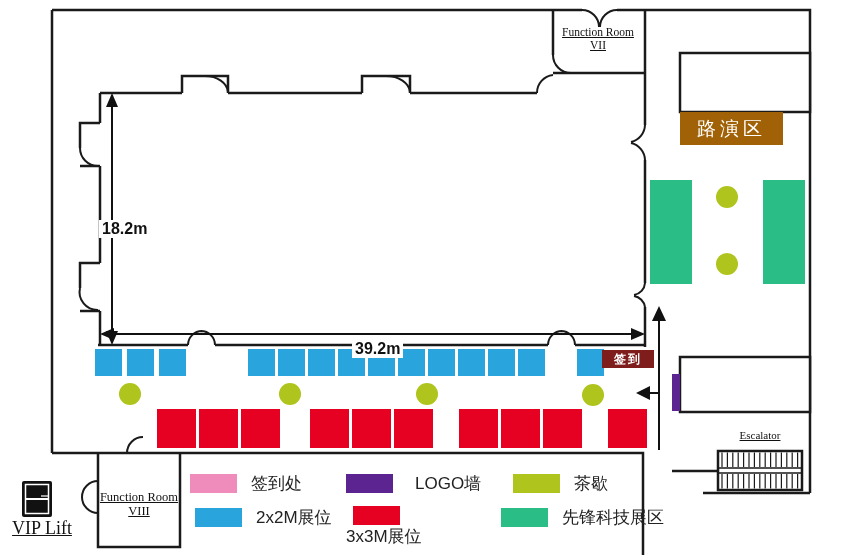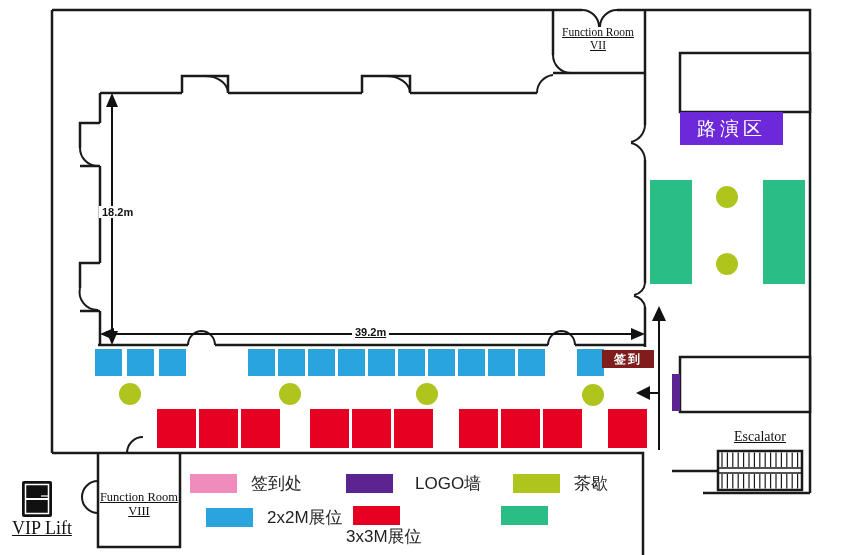--- a/index.html
+++ b/index.html
@@ -2,27 +2,27 @@
 <html><head>
 <meta charset="utf-8">
 <style>
   html,body{margin:0;padding:0;background:#fff;}
   #stage{position:relative;width:861px;height:555px;background:#ffffff;overflow:hidden;
          font-family:"Liberation Sans", sans-serif;}
   svg{position:absolute;left:0;top:0;}
   .ovl{position:absolute;color:#111;}
   .hall-title{left:240px;top:190px;width:270px;text-align:center;
               font-size:34px;letter-spacing:3px;font-weight:500;}
-  .dim{font-weight:bold;font-size:11px;background:#fff;padding:0 3px;}
+  .dim{font-weight:bold;font-size:16px;background:#fff;padding:0 3px;margin-top:14px;}
   .dim-h{left:99px;top:206px;}
-  .dim-w{left:352px;top:326px;text-decoration:underline;}
+  .dim-w{left:352px;top:326px;}
   .serif{font-family:"Liberation Serif", serif;text-align:center;line-height:1.15;text-decoration:underline;}
   .fr7{left:551px;top:26px;width:94px;font-size:11.5px;}
   .fr8{left:96px;top:490px;width:86px;font-size:12.5px;}
-  .esc-label{left:710px;top:429px;width:100px;font-size:14px;}
+  .esc-label{left:710px;top:429px;width:100px;font-size:11px;}
   .vip-label{left:4px;top:518px;width:76px;font-size:18px;}
   .tagbox{display:flex;align-items:center;justify-content:center;color:#fff;}
   .roadshow{font-size:19px;letter-spacing:4px;}
   .signin{font-size:12px;font-weight:bold;letter-spacing:2px;}
   .legend-item{position:absolute;display:flex;align-items:center;}
   .legend-swatch{width:47px;height:19px;margin-right:14px;flex:none;}
   .legend-label{font-size:17px;color:#222;white-space:nowrap;}
 </style>
 </head>
 <body>
@@ -193,41 +193,42 @@
   </div>
 
   <div class="ovl serif fr8">
     <div>Function Room</div>
     <div>VIII</div>
   </div>
 
   <div class="ovl serif esc-label">Escalator</div>
   <div class="ovl serif vip-label">VIP Lift</div>
 
-  <div id="roadshow-box" class="ovl tagbox roadshow" style="left: 680px; top: 112px; width: 103px; height: 33px; background: #6d28d9;">路演区</div>
+  <div id="roadshow-box" class="ovl tagbox roadshow" style="left: 680px; top: 112px; width: 103px; height: 33px; background: #a16207;">路演区</div>
   <div id="signin-box" class="ovl tagbox signin" style="left: 602px; top: 350px; width: 52px; height: 18px; background: #7f1d1d;">签到</div>
 
   <div id="legend">
       <div class="legend-item" style="left: 190px; top: 472px; font-family: Liberation Mono, monospace;">
         <div class="legend-swatch" style="background: rgb(240, 140, 187);"></div>
         <span class="legend-label">签到处</span>
       </div>
       <div class="legend-item" style="left: 346px; top: 472px; gap: 8px;">
         <div class="legend-swatch" style="background: rgb(91, 36, 144);"></div>
         <span class="legend-label">LOGO墙</span>
       </div>
       <div class="legend-item" style="left: 501px; top: 472px; margin-left: 12px;">
         <div class="legend-swatch" style="background: rgb(175, 196, 28);"></div>
         <span class="legend-label">茶歇</span>
       </div>
-      <div class="legend-item" style="left: 206px; top: 506px;">
+      <div class="legend-item" style="left: 180px; top: 506px; padding-left: 15px;">
         <div class="legend-swatch" style="background: rgb(41, 164, 221);"></div>
         <span class="legend-label">2x2M展位</span>
       </div>
       <div class="legend-item" style="left: 346px; top: 506px; flex-direction: column;">
         <div class="legend-swatch" style="background: rgb(230, 0, 33);"></div>
         <span class="legend-label">3x3M展位</span>
       </div>
       <div class="legend-item" style="left: 501px; top: 506px;">
         <div class="legend-swatch" style="background: rgb(42, 189, 133);"></div>
+        <span class="legend-label">先锋科技展区</span>
       </div>
     </div>
 </div>
 
 </body></html>

